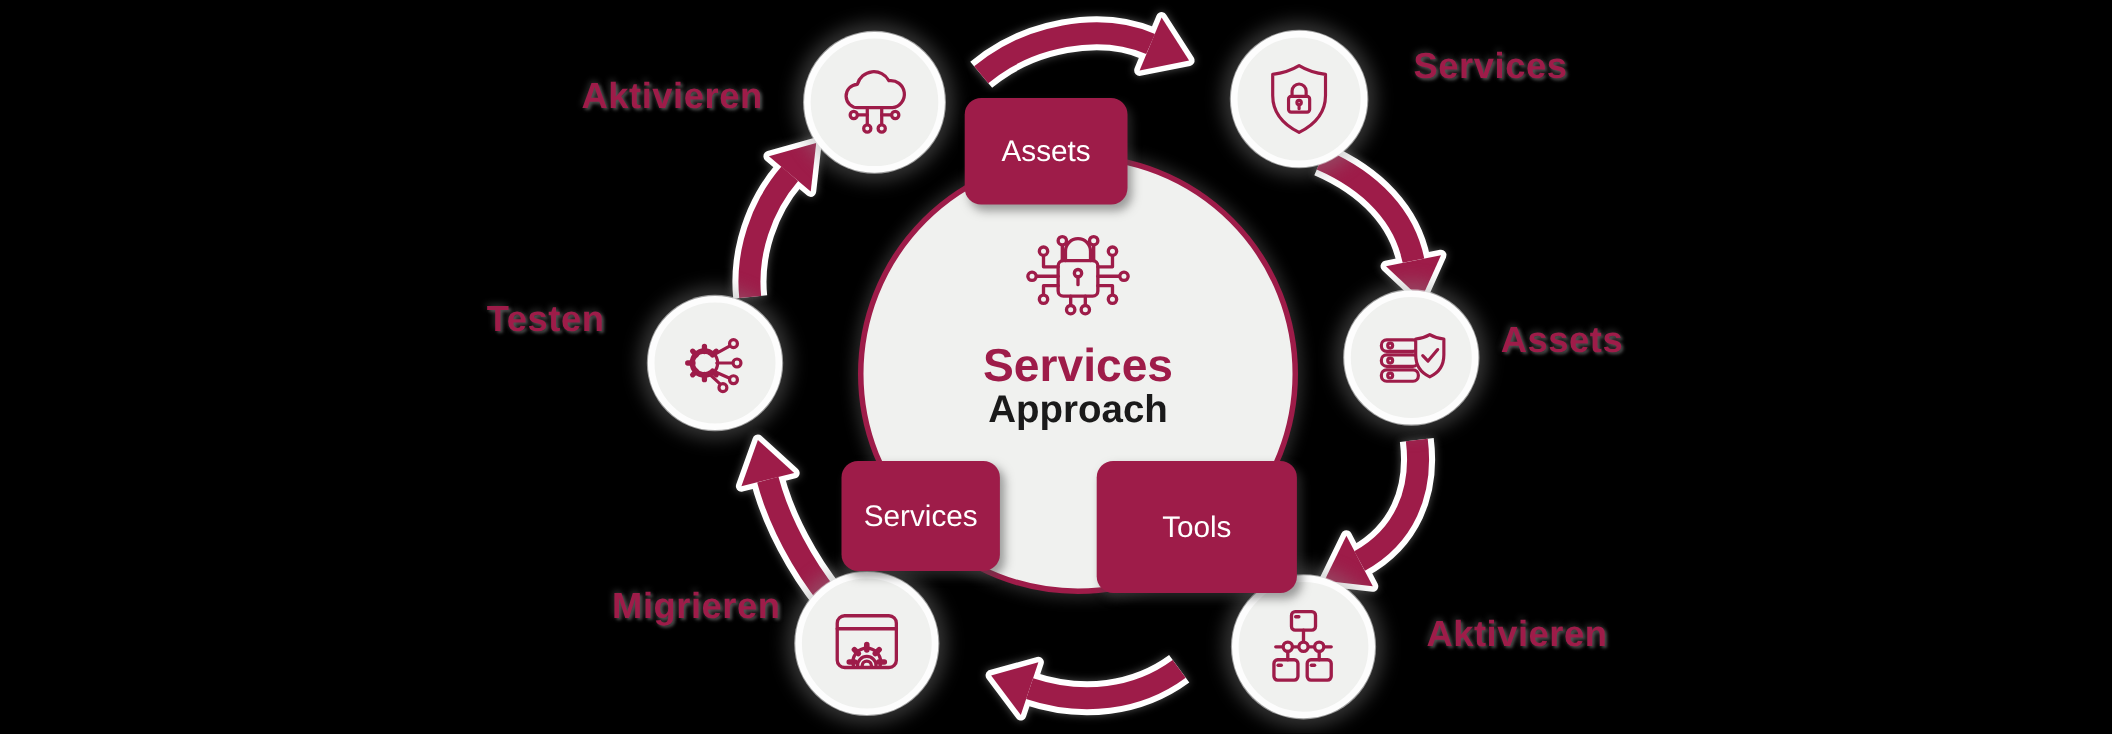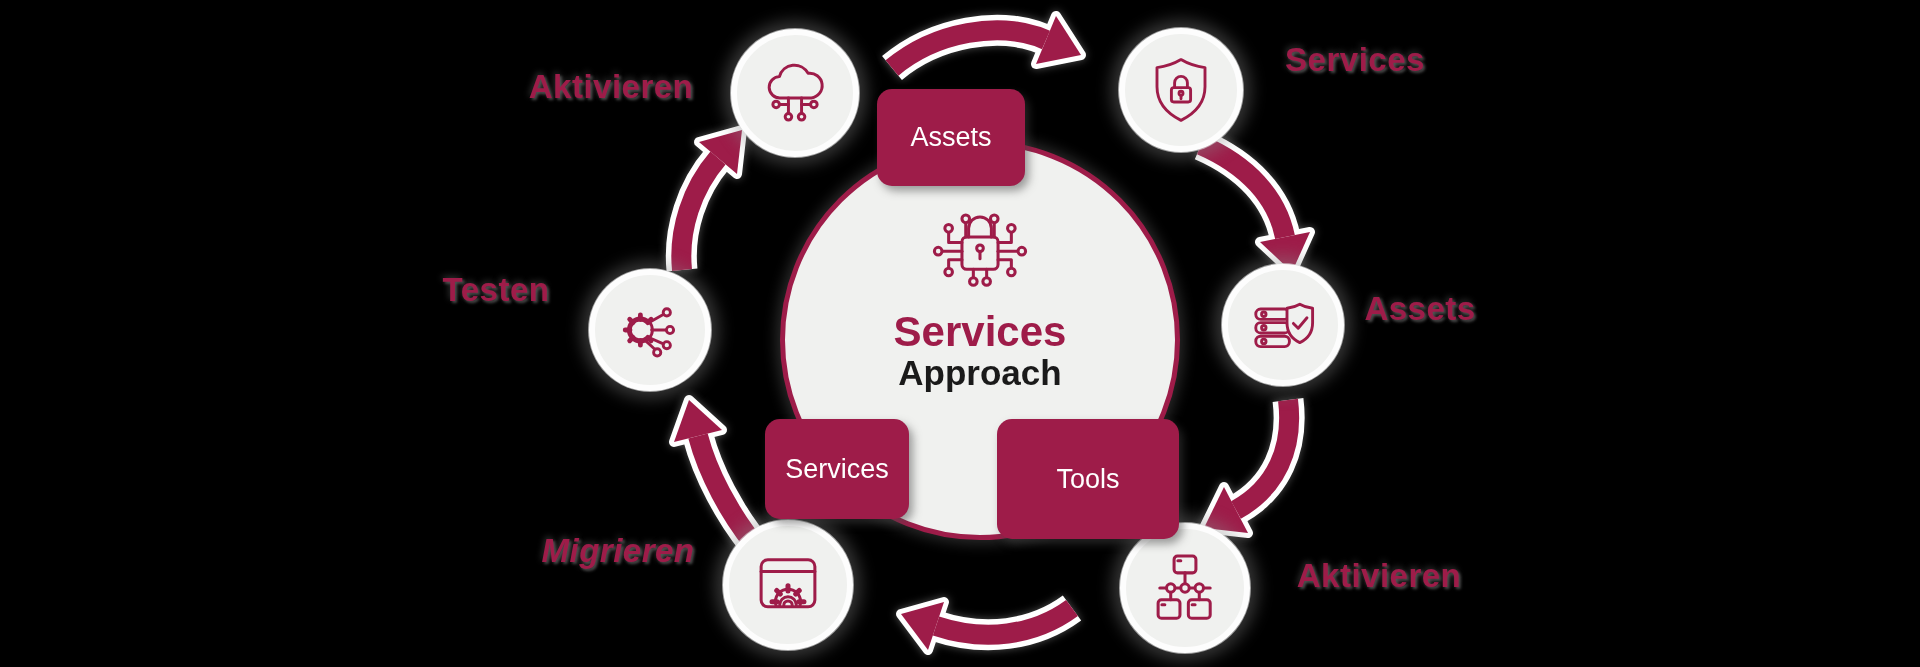--- a/index.html
+++ b/index.html
@@ -222,16 +222,16 @@
         <circle class="dot" cx="71" cy="69" r="4.5"></circle>
       <path d="M 44,63 L 56,74"></path>
         <circle class="dot" cx="59" cy="78" r="4.5"></circle>
     </svg>
   </div>
 
   <div class="lbl" style="left:611px;top:75px;margin-top:12px;">Aktivieren</div>
   <div class="lbl" style="left:1355px;top:60px;">Services</div>
   <div class="lbl" style="left:1420px;top:309px;">Assets</div>
   <div class="lbl" style="left:1379px;top:576px;">Aktivieren</div>
-  <div class="lbl" style="left:618px;top:551px;font-style:italic;">Migrieren</div>
+  <div class="lbl" style="left:633px;top:551px;">Migrieren</div>
   <div class="lbl" style="left:496px;top:290px;">Testen</div>
 
 </div>
 
 </body></html>

